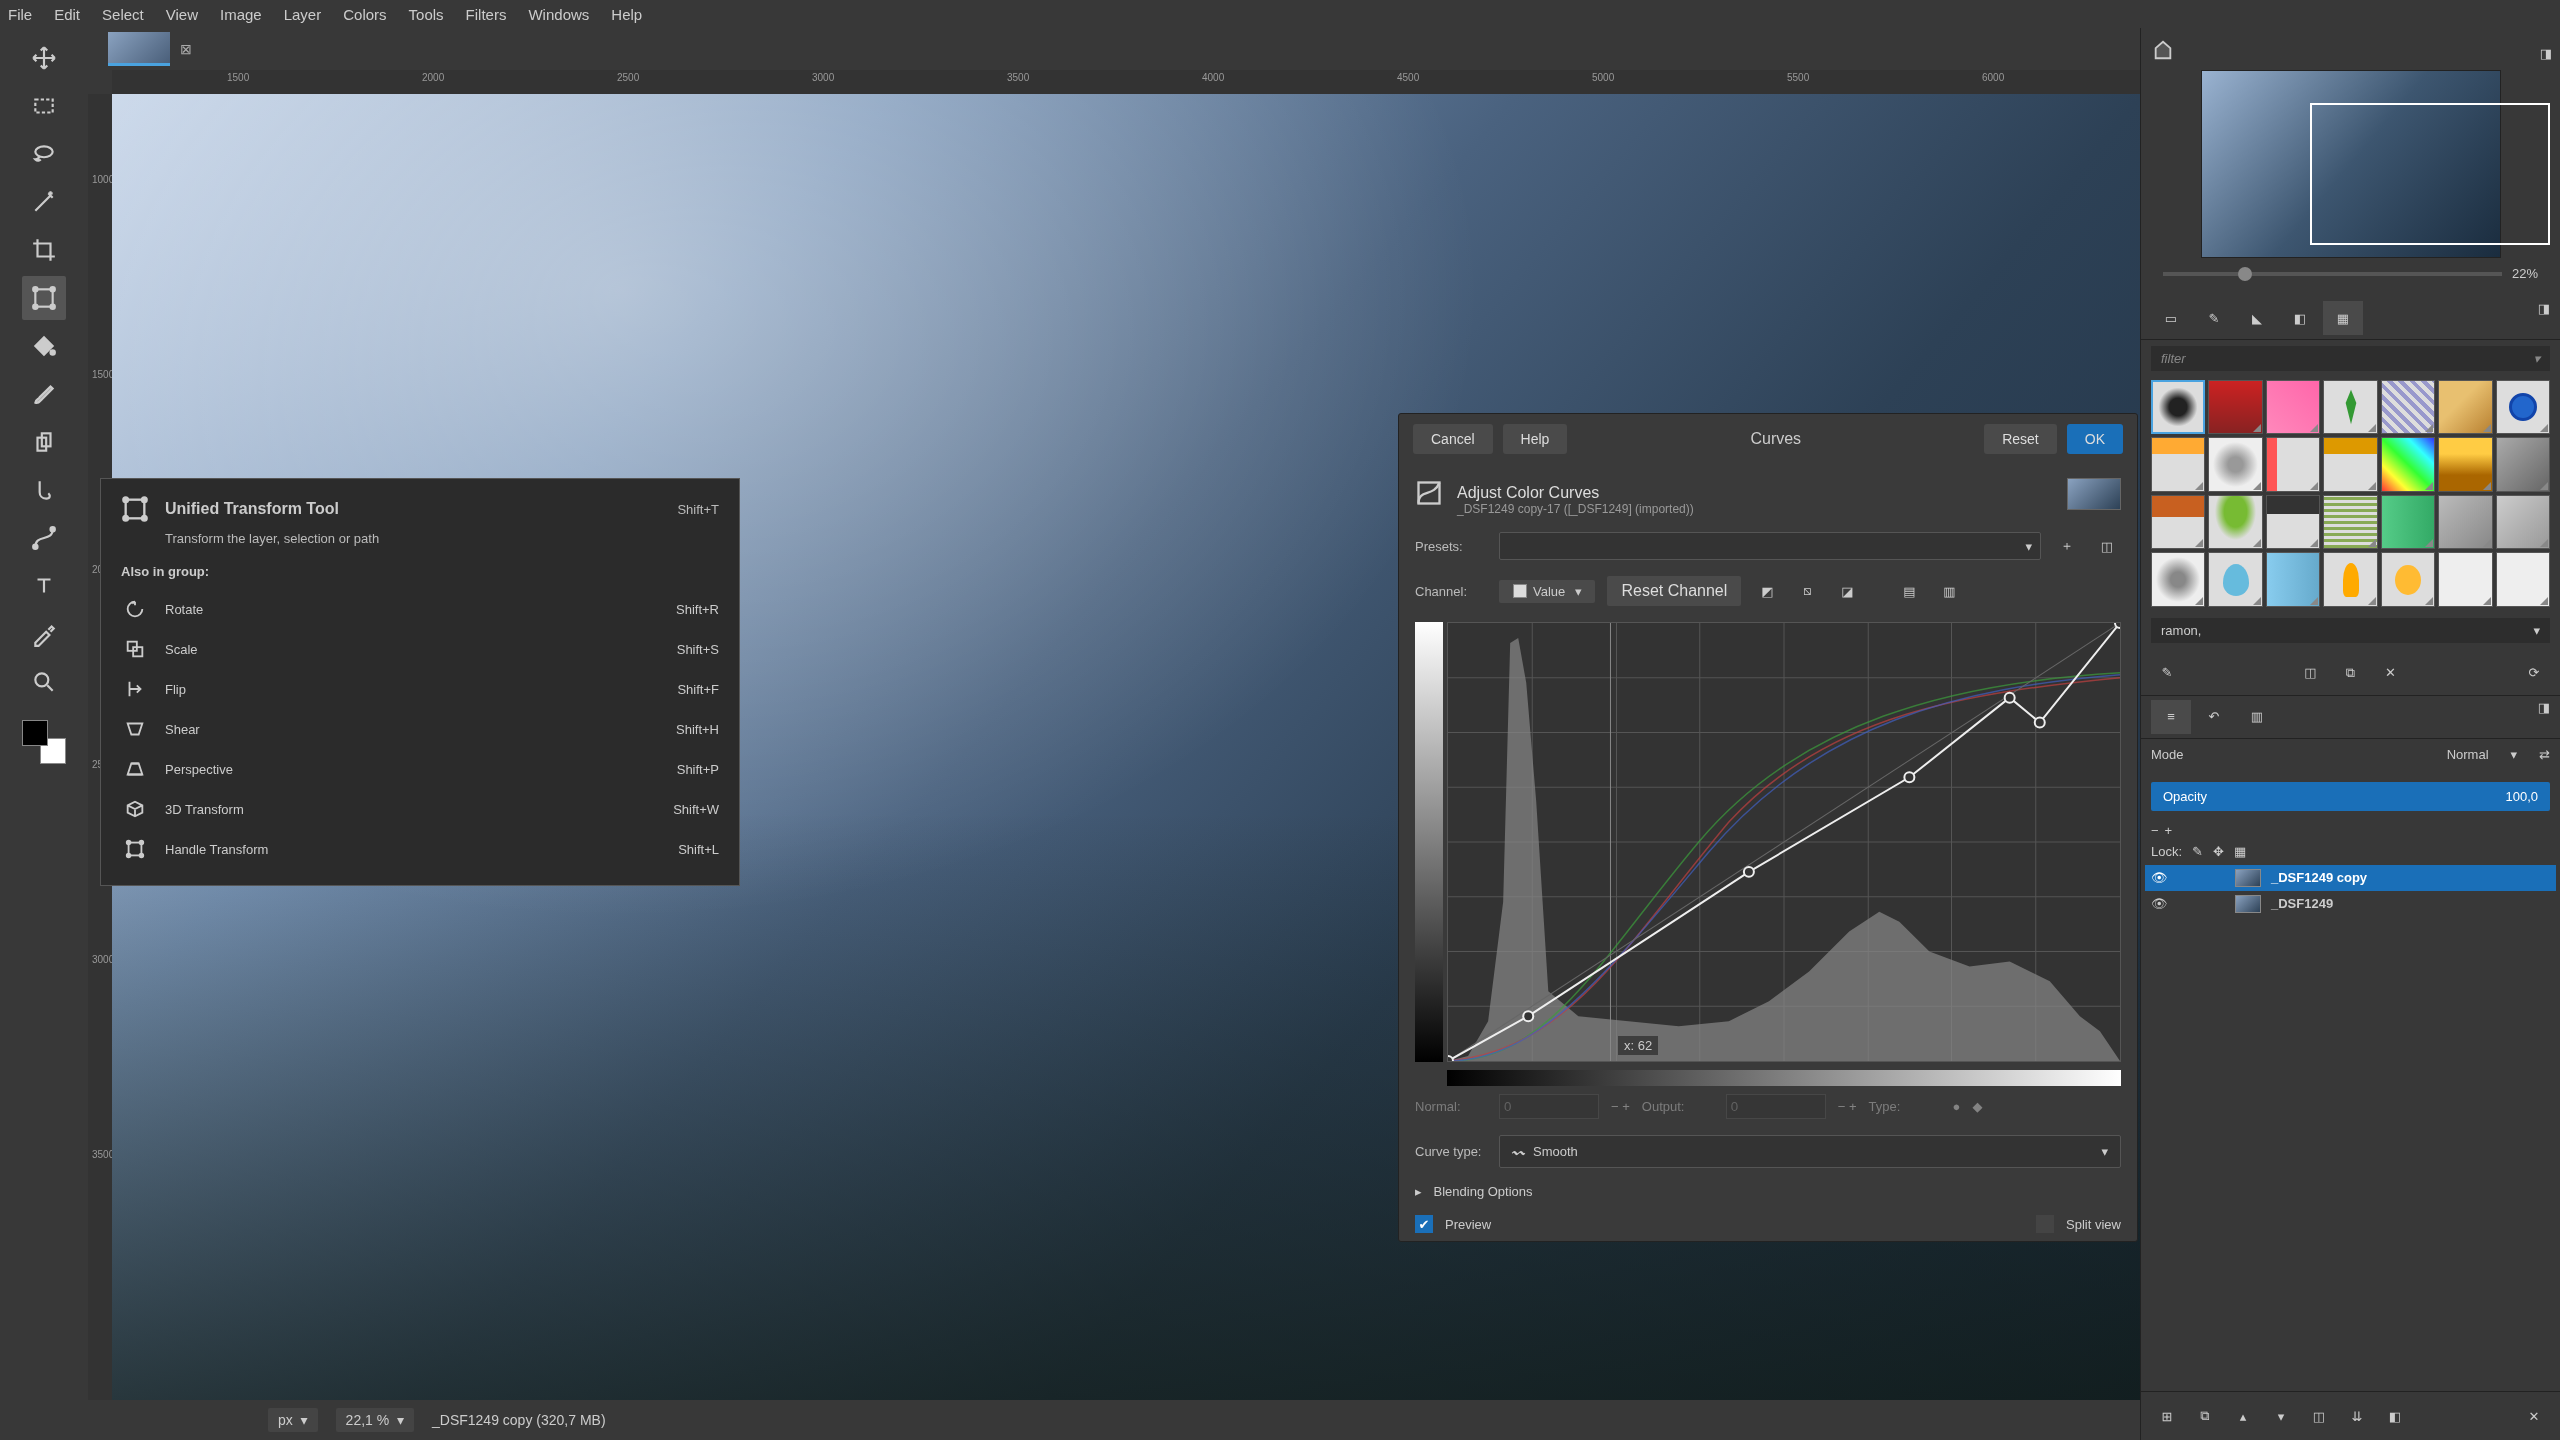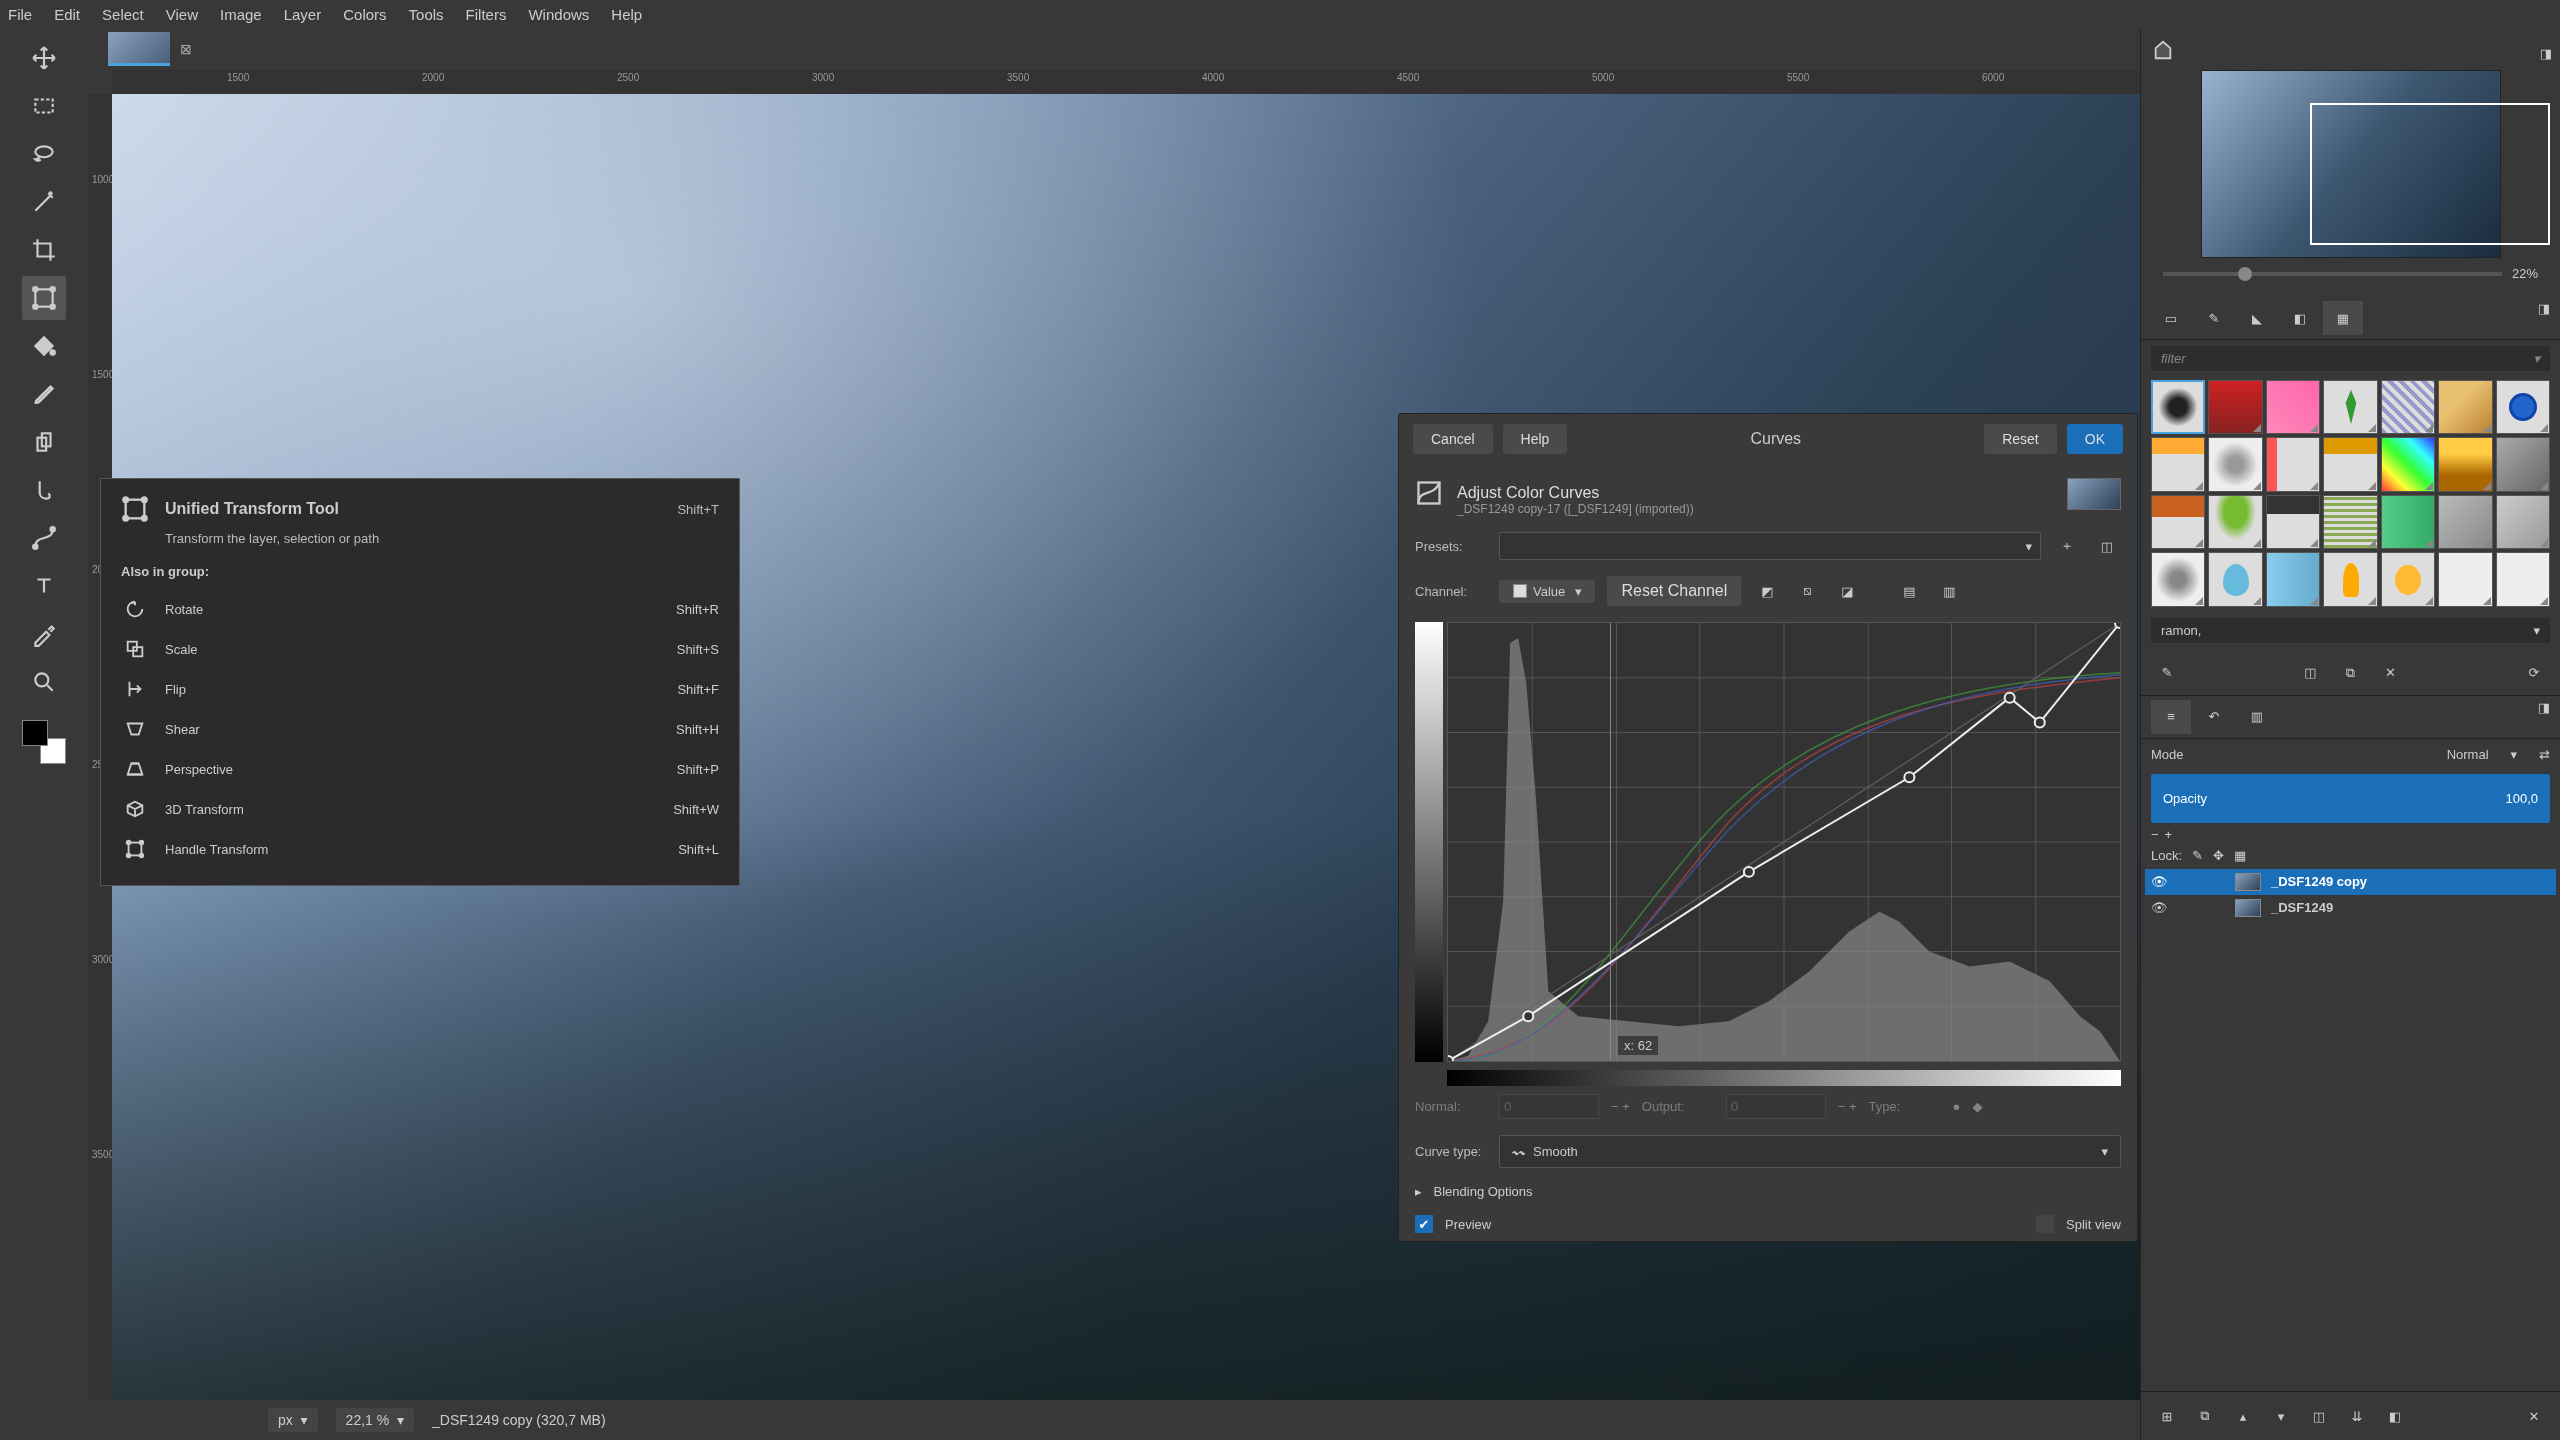--- a/index.html
+++ b/index.html
@@ -95,21 +95,21 @@
 .brush-name .chev { margin-left:auto; }
 .brush-actions { display:flex; padding:6px 10px; gap:8px; align-items:center; }
 .brush-actions .ba { width:32px; height:32px; display:flex; align-items:center; justify-content:center; }
 .brush-actions .spacer { flex:1; }
 
 .layer-tabs { display:flex; gap:3px; padding:4px 10px; border-top:1px solid #222; border-bottom:1px solid #222; }
 .layer-tabs .lt { width:40px; height:34px; display:flex; align-items:center; justify-content:center; }
 .layer-tabs .lt.sel { background:#4a4a4a; }
 .layer-mode { display:flex; align-items:center; gap:10px; padding:8px 10px; }
 .layer-mode .sel { flex:1; text-align:right; display:flex; justify-content:flex-end; align-items:center; gap:22px; }
-.opacity-bar { margin:4px 10px; background:#1a6fb8; padding:17px 12px; color:#fff; display:flex; border-radius:2px; }
+.opacity-bar { margin:12px 10px; background:#1a6fb8; padding:7px 12px; color:#fff; display:flex; border-radius:2px; }
 .opacity-bar span:last-child { margin-left:auto; }
 .lock-row { display:flex; align-items:center; gap:10px; padding:6px 10px; }
 .layers-list { flex:1; padding:0 4px; }
 .layer-item { display:flex; align-items:center; gap:10px; padding:4px 6px; }
 .layer-item.sel { background:#1a6fb8; color:#fff; }
 .layer-item .eye { width:24px; }
 .layer-item .lthumb { width:26px; height:18px; background:linear-gradient(135deg,#8aa2c0,#2d4156); border:1px solid #888; }
 .layer-item .lname { font-weight:bold; }
 .layer-actions { display:flex; padding:8px 10px; gap:6px; border-top:1px solid #222; }
 .layer-actions .la { width:32px; height:32px; display:flex; align-items:center; justify-content:center; }

